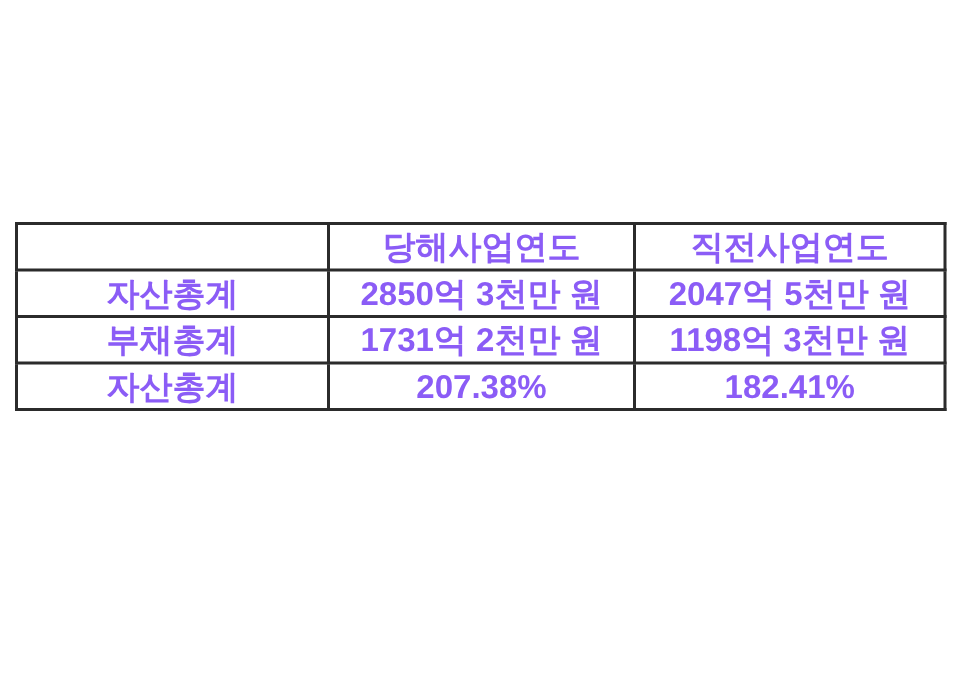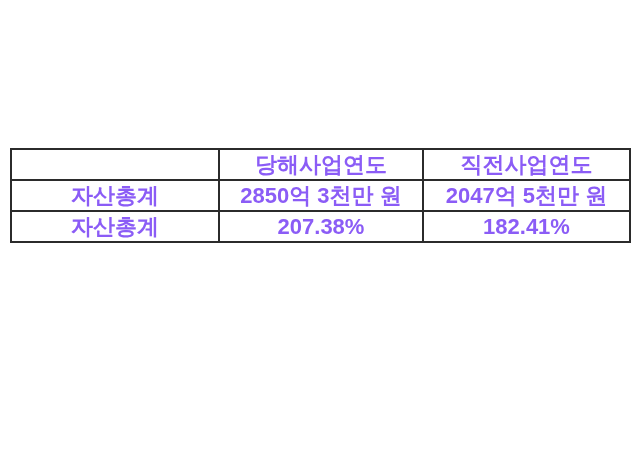--- a/index.html
+++ b/index.html
@@ -62,19 +62,24 @@
         <th>직전사업연도</th>
       </tr>
     </thead>
     <tbody>
       <tr>
         <td>자산총계</td>
         <td>2850억 3천만 원</td>
         <td>2047억 5천만 원</td>
       </tr>
       <tr>
+        <td>부채총계</td>
+        <td>1731억 2천만 원</td>
+        <td>1198억 3천만 원</td>
+      </tr>
+      <tr>
         <td>자산총계</td>
         <td>207.38%</td>
         <td>182.41%</td>
       </tr>
     </tbody>
   </table>
 </div>
 
 </body></html>

